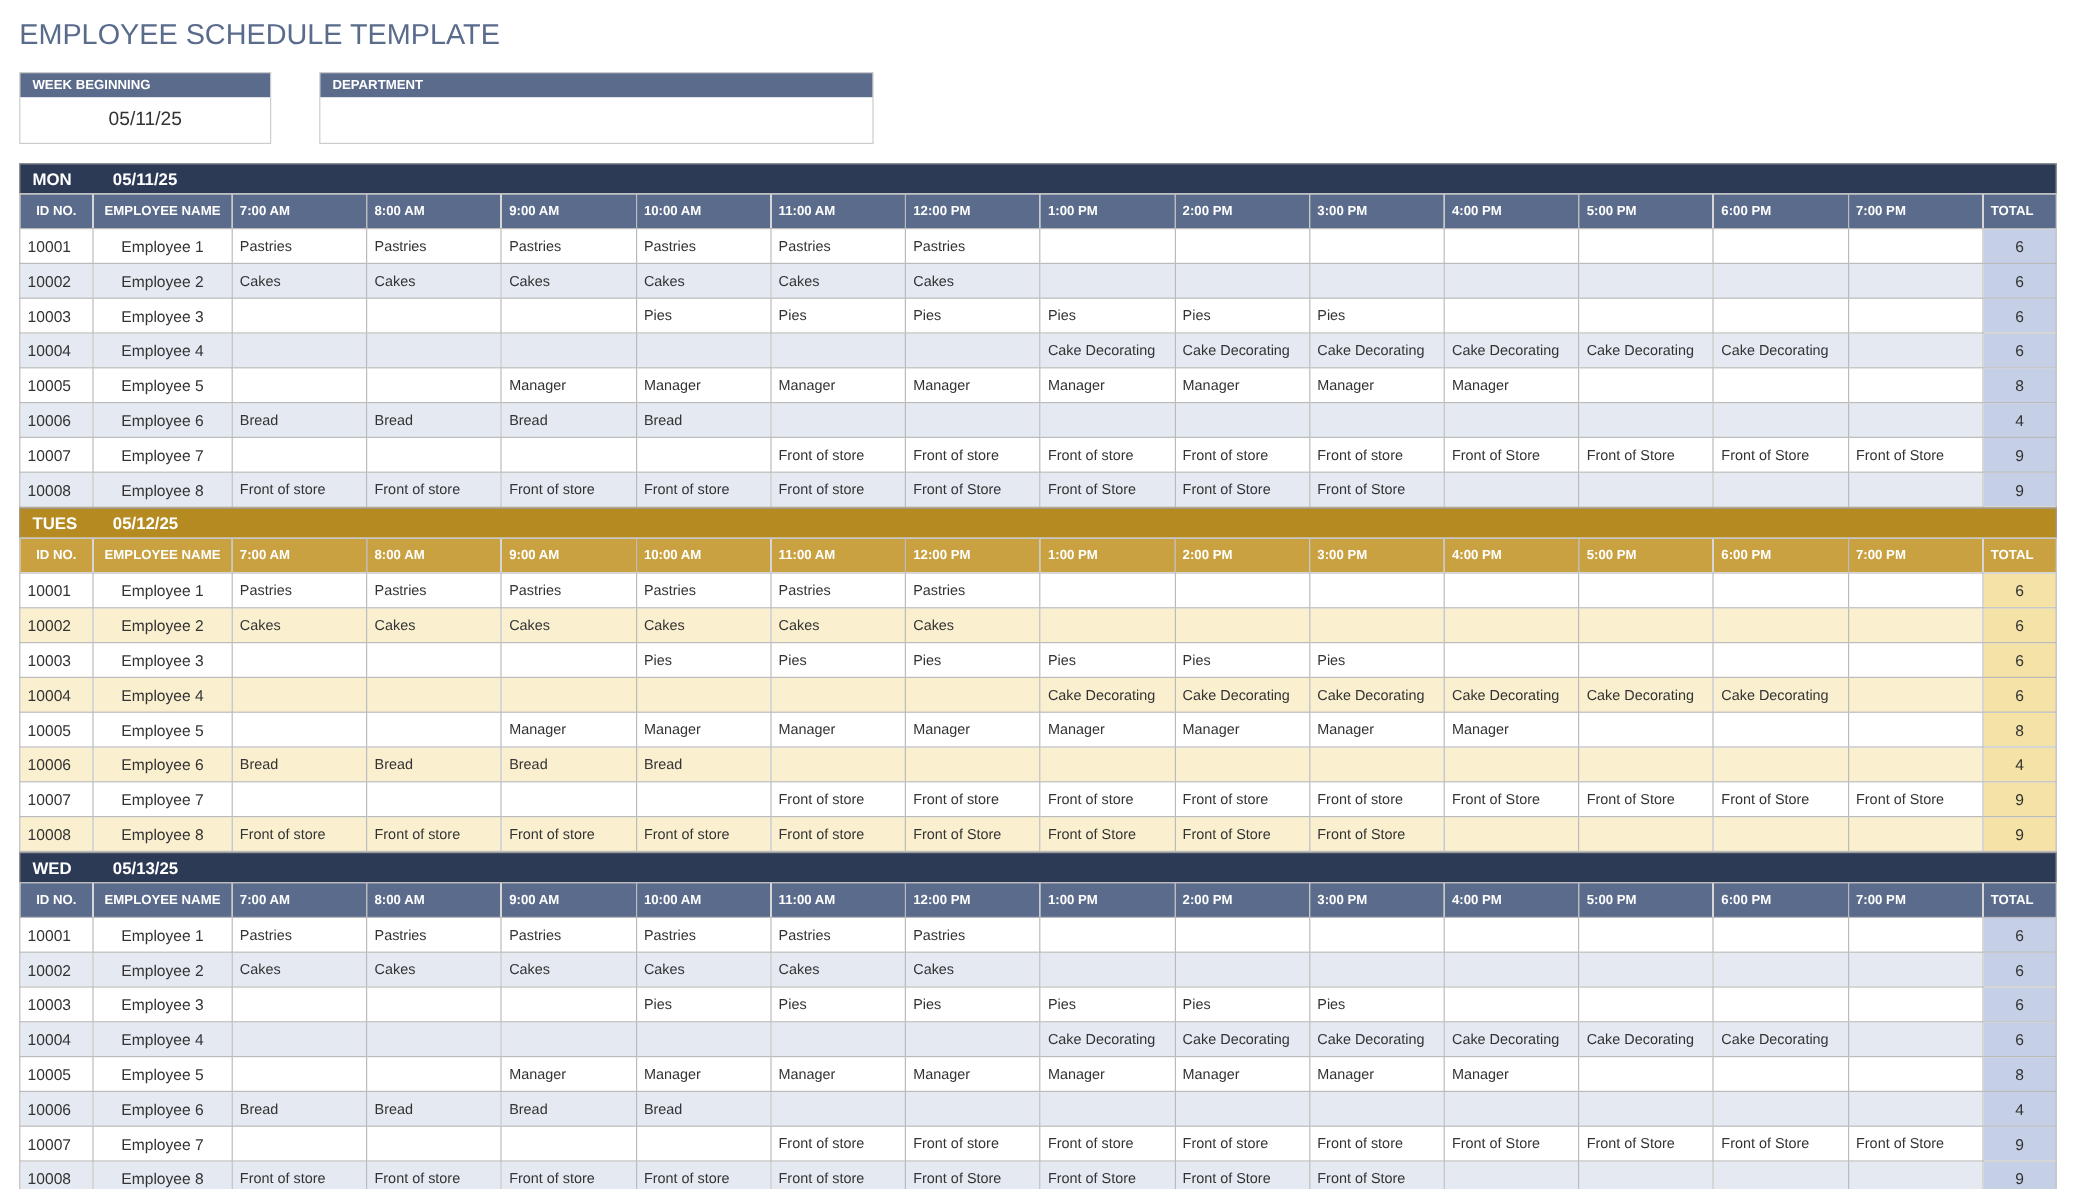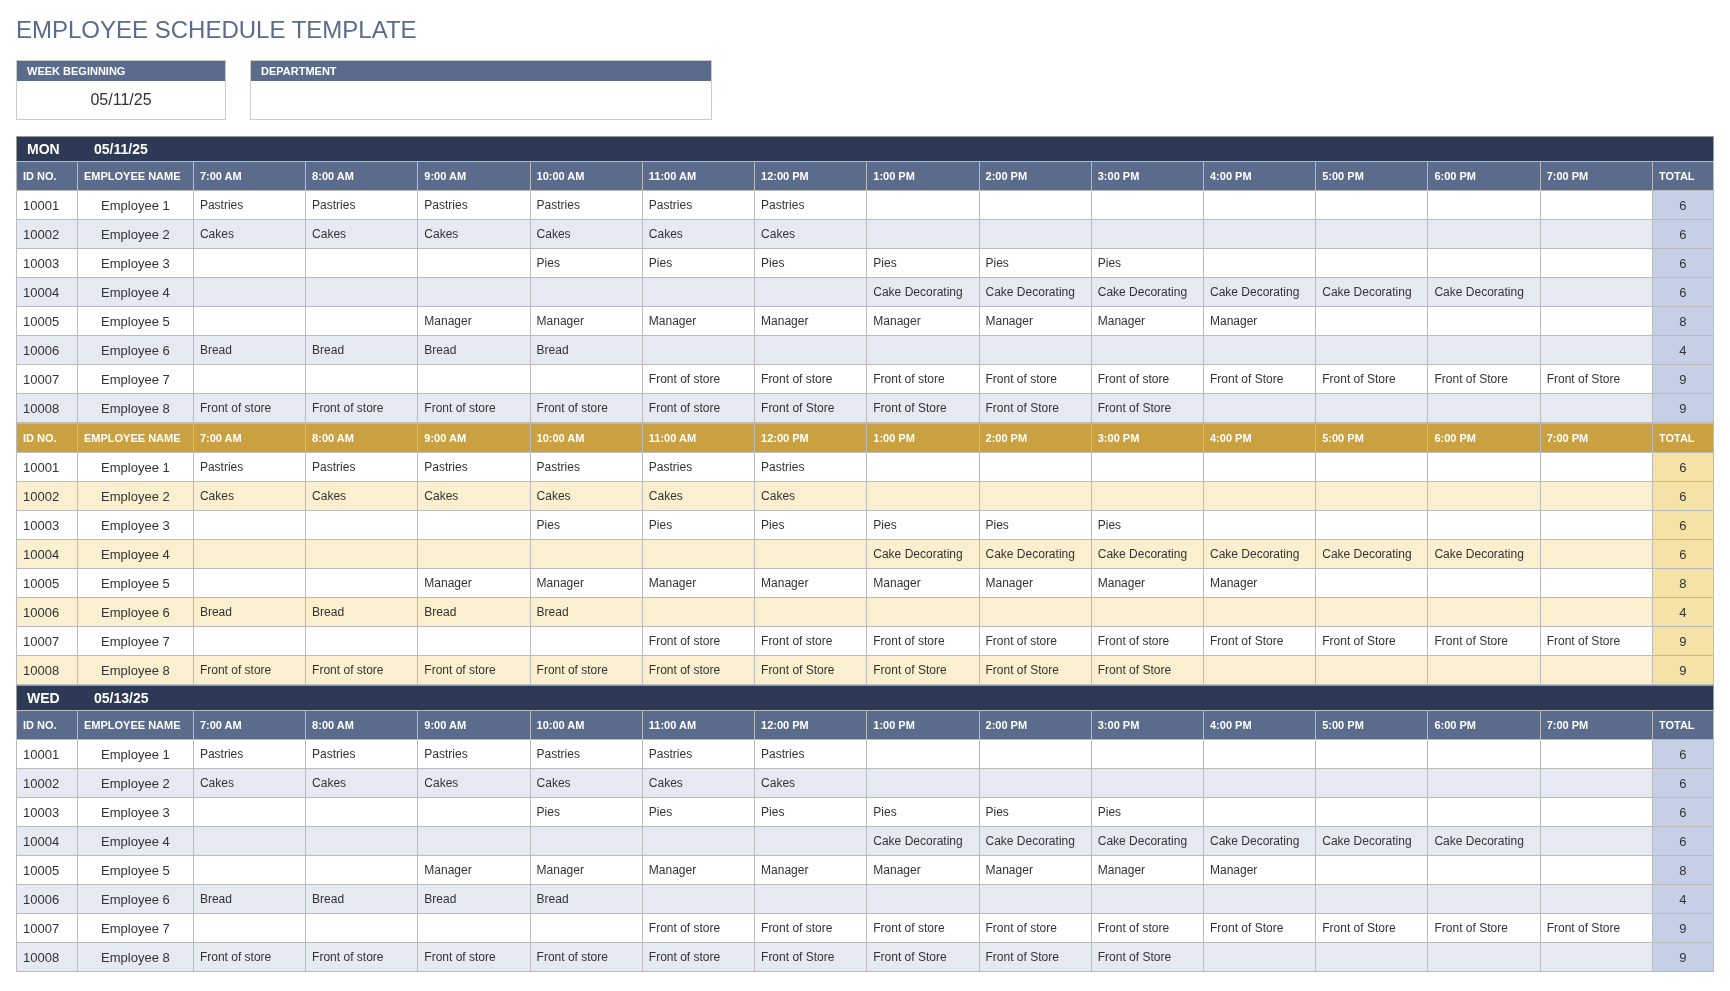--- a/index.html
+++ b/index.html
@@ -1,32 +1,32 @@
 <!DOCTYPE html>
 <html><head>
 <meta charset="utf-8">
 <style>
 body{margin:0;padding:16px;font-family:Arial,sans-serif;font-size:13px;color:#333;background:#fff}
 .title{font-size:24px;font-weight:normal;color:#5a6b8c;margin-bottom:16px}
-.hdr-row{display:flex;gap:24px;margin-bottom:16px}
+.hdr-row{display:flex;gap:40px;margin-bottom:16px}
 .hdr-box{border:1px solid #ccc}
 .hdr-box-label{background:#5a6b8c;color:#fff;font-size:11px;font-weight:bold;padding:4px 10px}
 .hdr-box-val{padding:10px 14px;font-size:16px;min-width:180px}
 .hdr-box.wb .hdr-box-val{text-align:center}
 .hdr-box.dept{min-width:460px}
 .hdr-box.dept .hdr-box-val{text-align:left}
 .day-block{margin-bottom:0}
 .day-bar{display:flex;align-items:center;padding:4px 10px;color:#fff;font-weight:bold;font-size:14px;border-top:1px solid #999;border-left:1px solid #999;border-right:1px solid #999}
 .day-bar .abbr{width:67px}
 .day-bar.navy{background:#2d3a56}
 .day-bar.gold{background:#b58a20}
 table{border-collapse:collapse;width:100%;table-layout:fixed}
 th,td{border:1px solid #bbb;padding:4px 6px;font-size:13px;height:20px;overflow:hidden;white-space:nowrap}
 th{font-size:11px;font-weight:bold;color:#fff;text-align:left}
-th.id,th.emp{text-align:left}
+th.id,th.emp{text-align:center}
 td.id{text-align:left}
 td.emp{text-align:center}
 td.slot{text-align:left;font-size:12px}
 td.total{text-align:center}
 .navy-table th{background:#5a6b8c}
 .gold-table th{background:#c9a140}
 .navy-table td.total{background:#c5d0e6}
 .gold-table td.total{background:#f4e2a6}
 .navy-table tr.even td{background:#e4e9f2}
 .navy-table tr.odd td{background:#fff}
@@ -243,20 +243,24 @@
             <td class="slot"></td>
             <td class="slot"></td>
             <td class="slot"></td>
             <td class="slot"></td>
             <td class="total">9</td>
           </tr>
         </tbody>
       </table>
     </div>
     <div class="day-block">
+      <div class="day-bar gold">
+        <span class="abbr">TUES</span>
+        <span>05/12/25</span>
+      </div>
       <table class="gold-table">
         <colgroup>
           <col class="cid">
           <col class="cemp">
           <col class="cslot">
           <col class="cslot">
           <col class="cslot">
           <col class="cslot">
           <col class="cslot">
           <col class="cslot">

